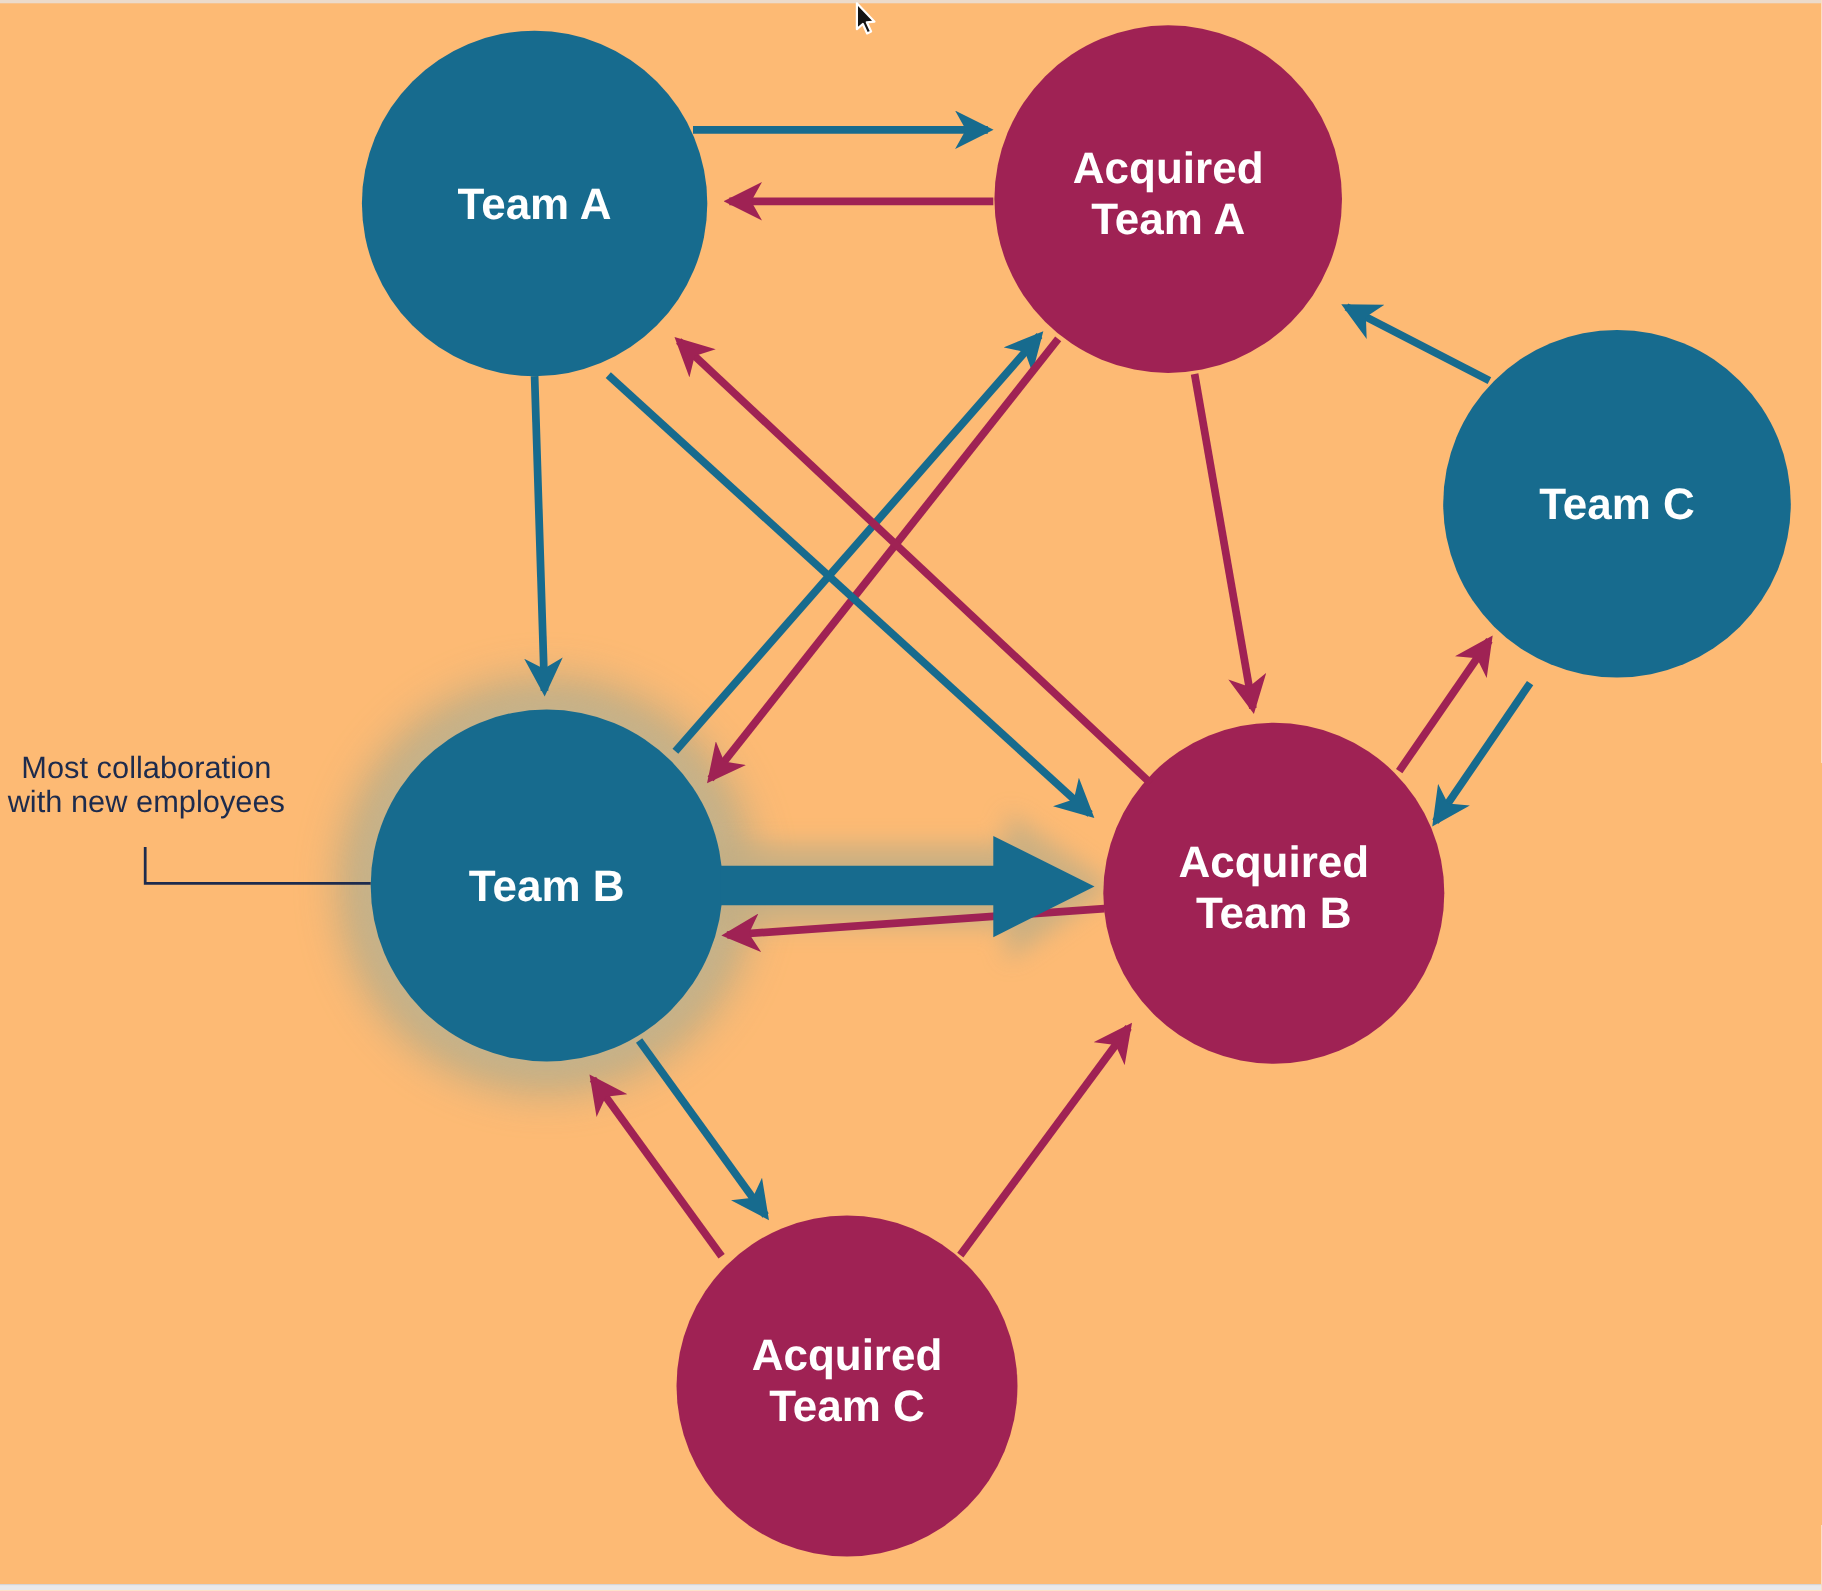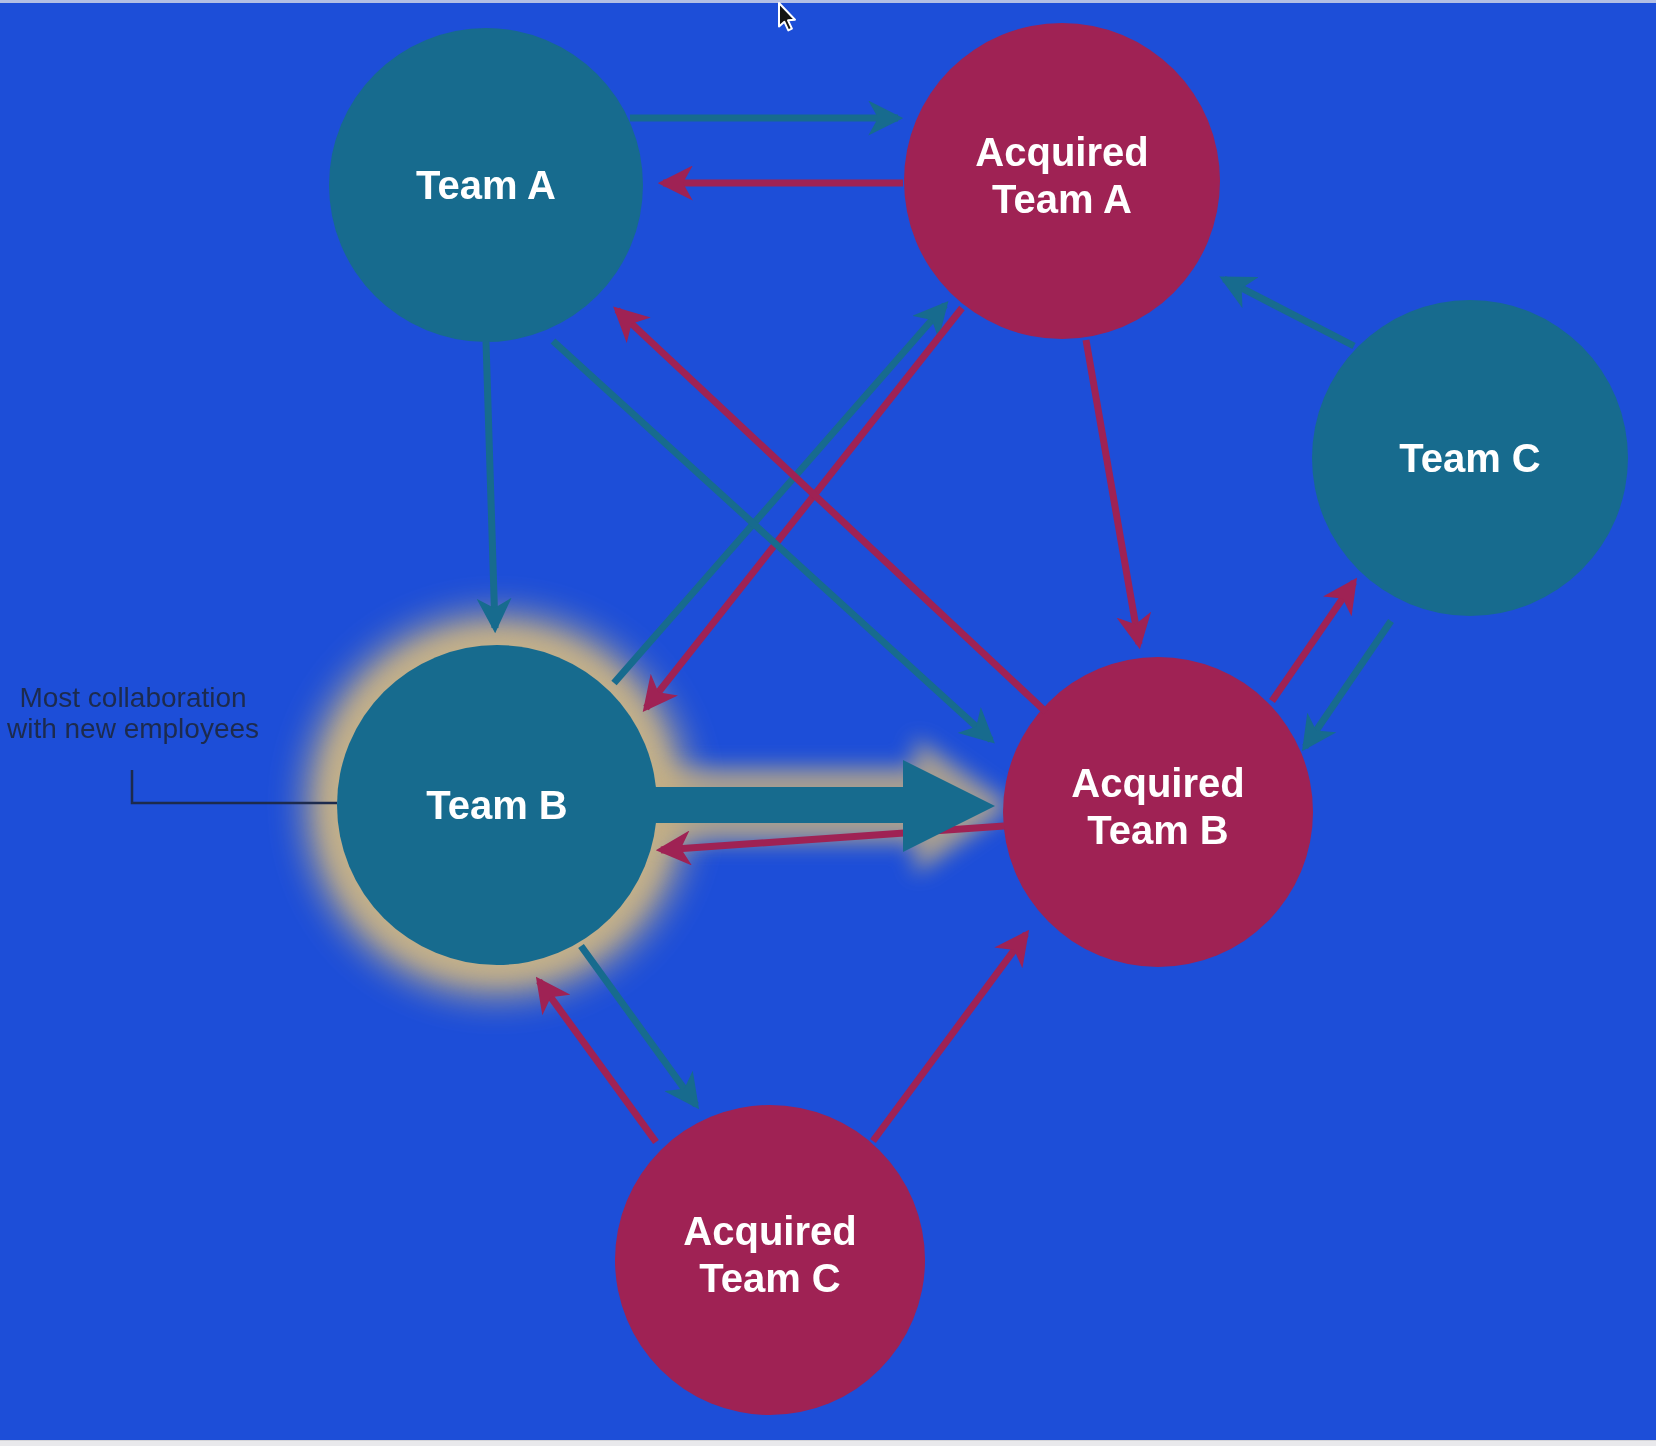--- a/index.html
+++ b/index.html
@@ -1,17 +1,17 @@
 <!DOCTYPE html>
 <html><head>
 <meta charset="utf-8">
 <style>
   html,body{margin:0;padding:0;background:#ffffff;}
   body{font-family:"Liberation Sans", sans-serif;}
-  .stage{position:relative;width:1656px;height:1446px;background:#1d4ed8;overflow:hidden;}
+  .stage{position:relative;width:1656px;height:1446px;background:#fdba74;overflow:hidden;}
   svg{display:block;}
   .edge{fill:none;stroke-width:7;stroke-linecap:butt;}
   .teal{stroke:#176b8e;}
   .magenta{stroke:#9f2254;}
   .node-label{font-family:"Liberation Sans", sans-serif;font-weight:700;font-size:40px;fill:#ffffff;text-anchor:middle;}
   .annotation-label{font-family:"Liberation Sans", sans-serif;font-weight:400;font-size:28px;fill:#1d2b4d;text-anchor:middle;}
 </style>
 </head>
 <body>
 

